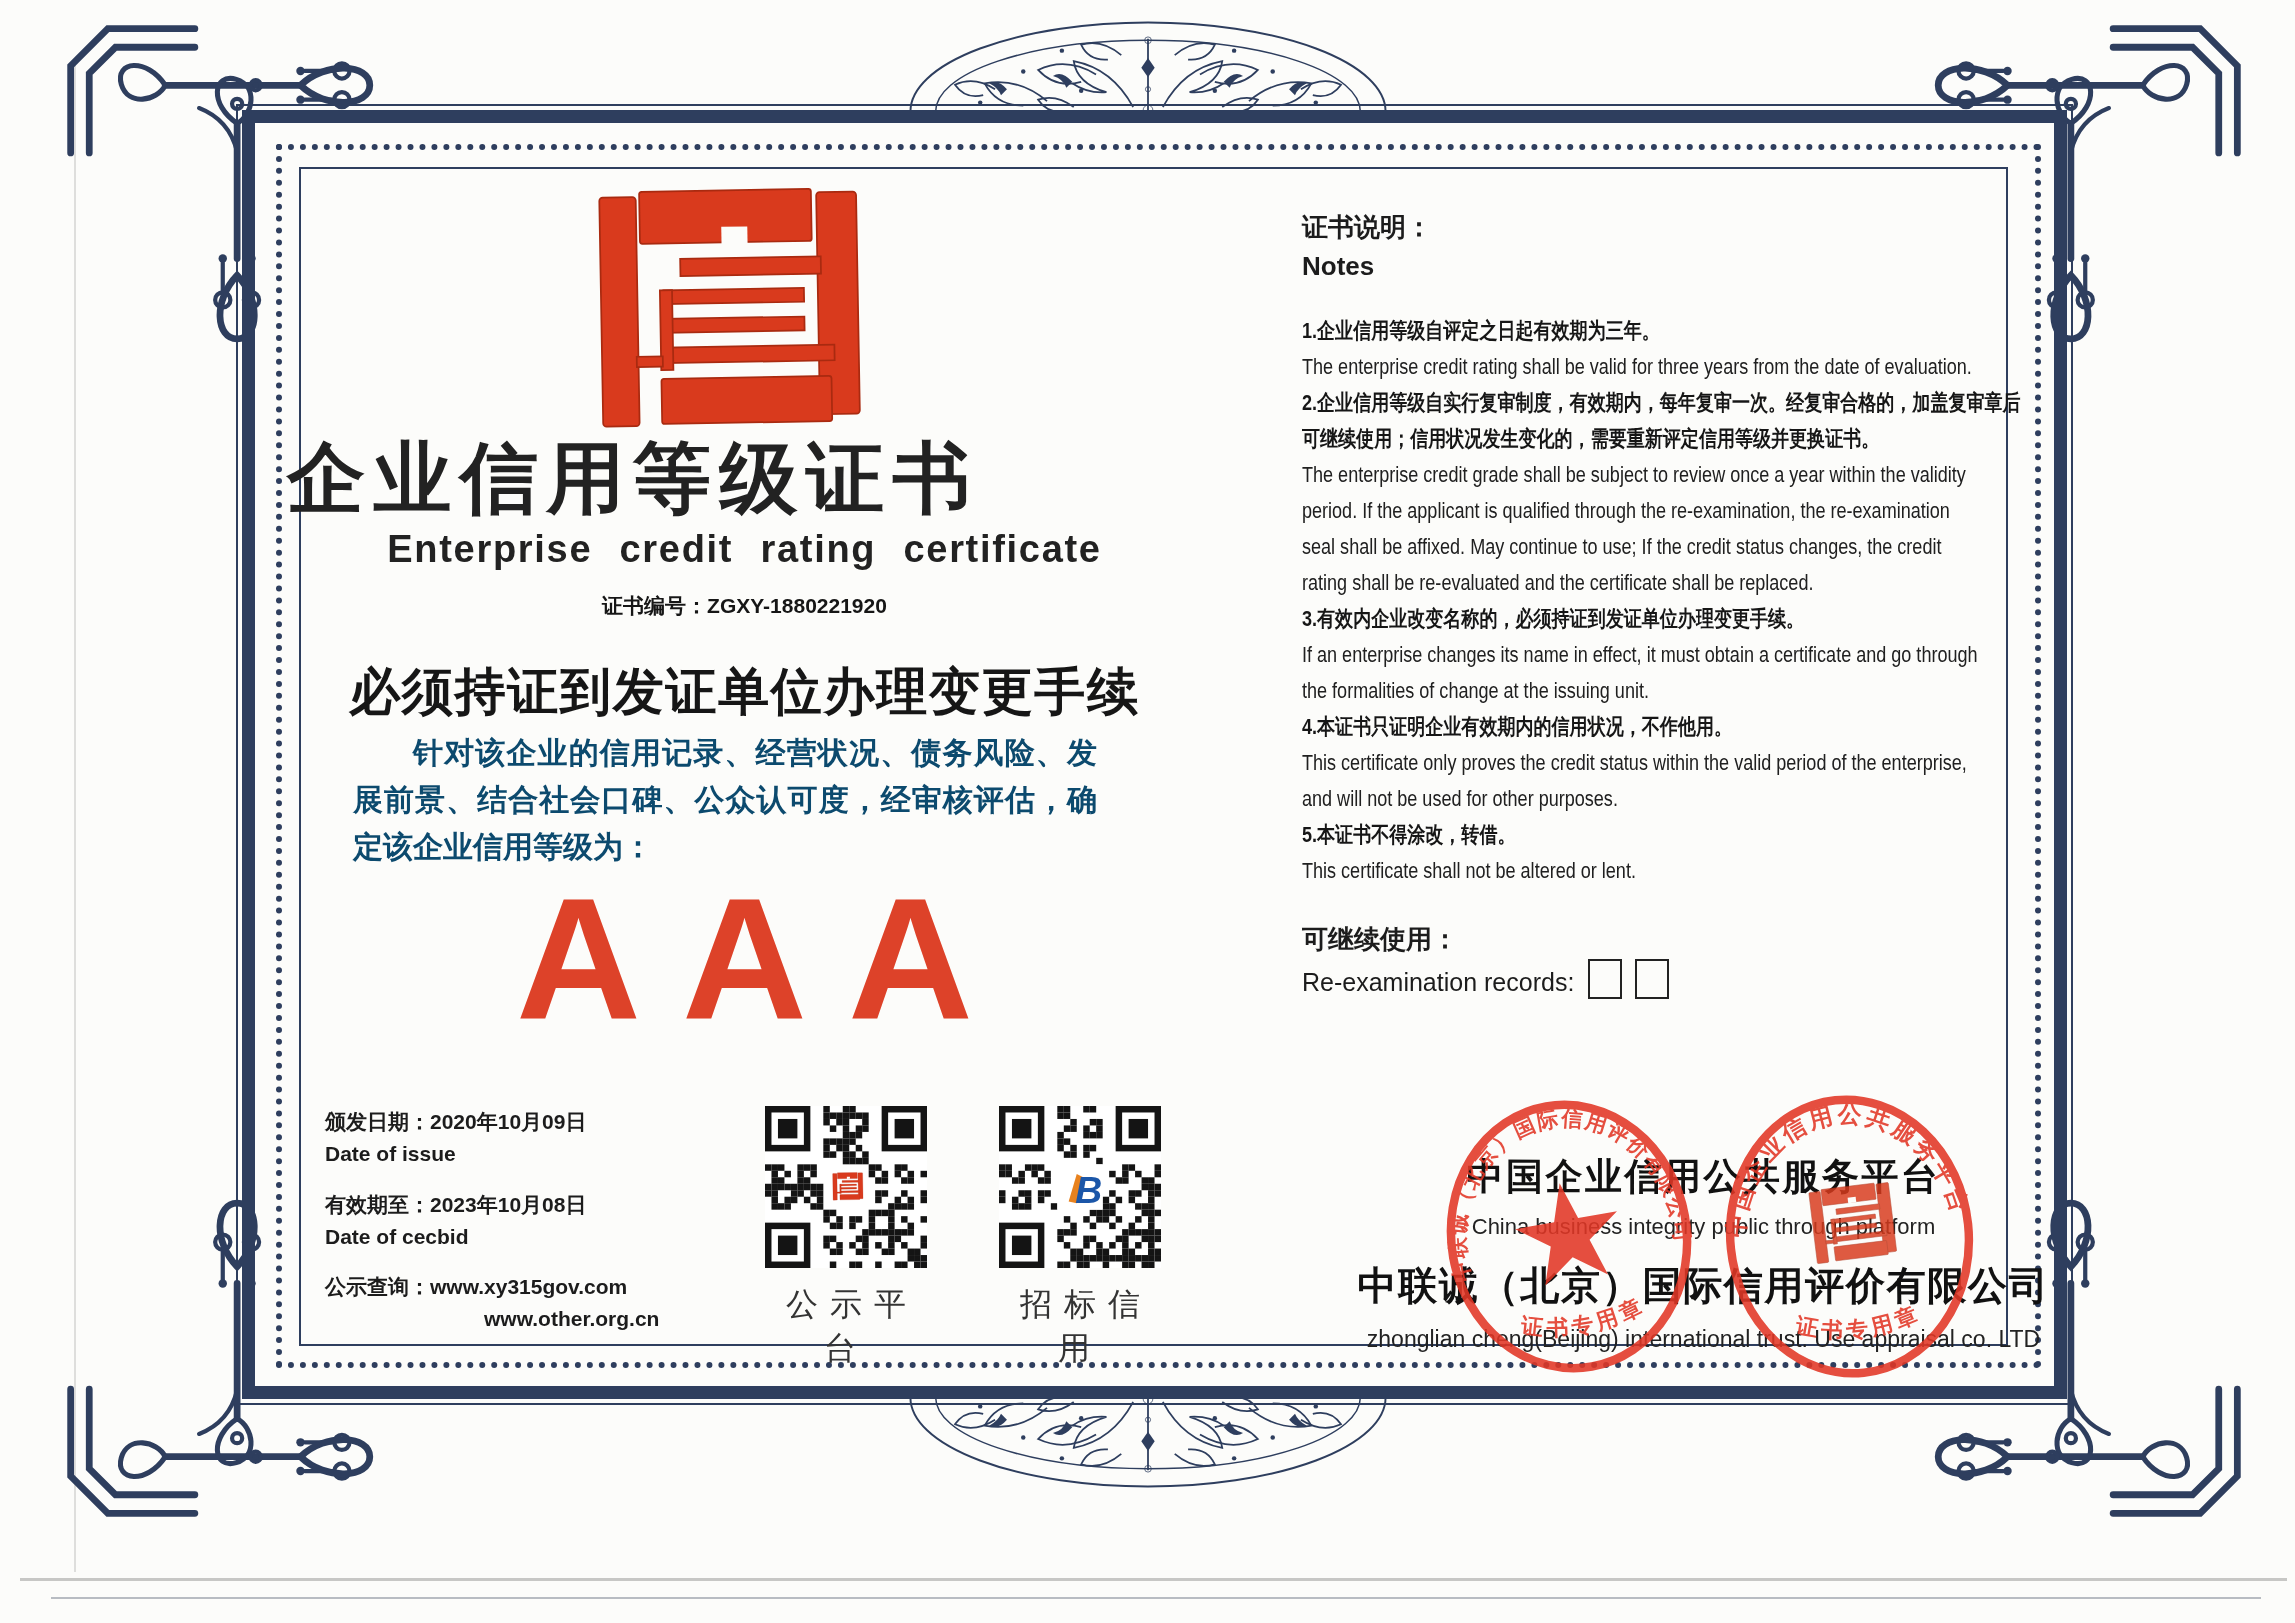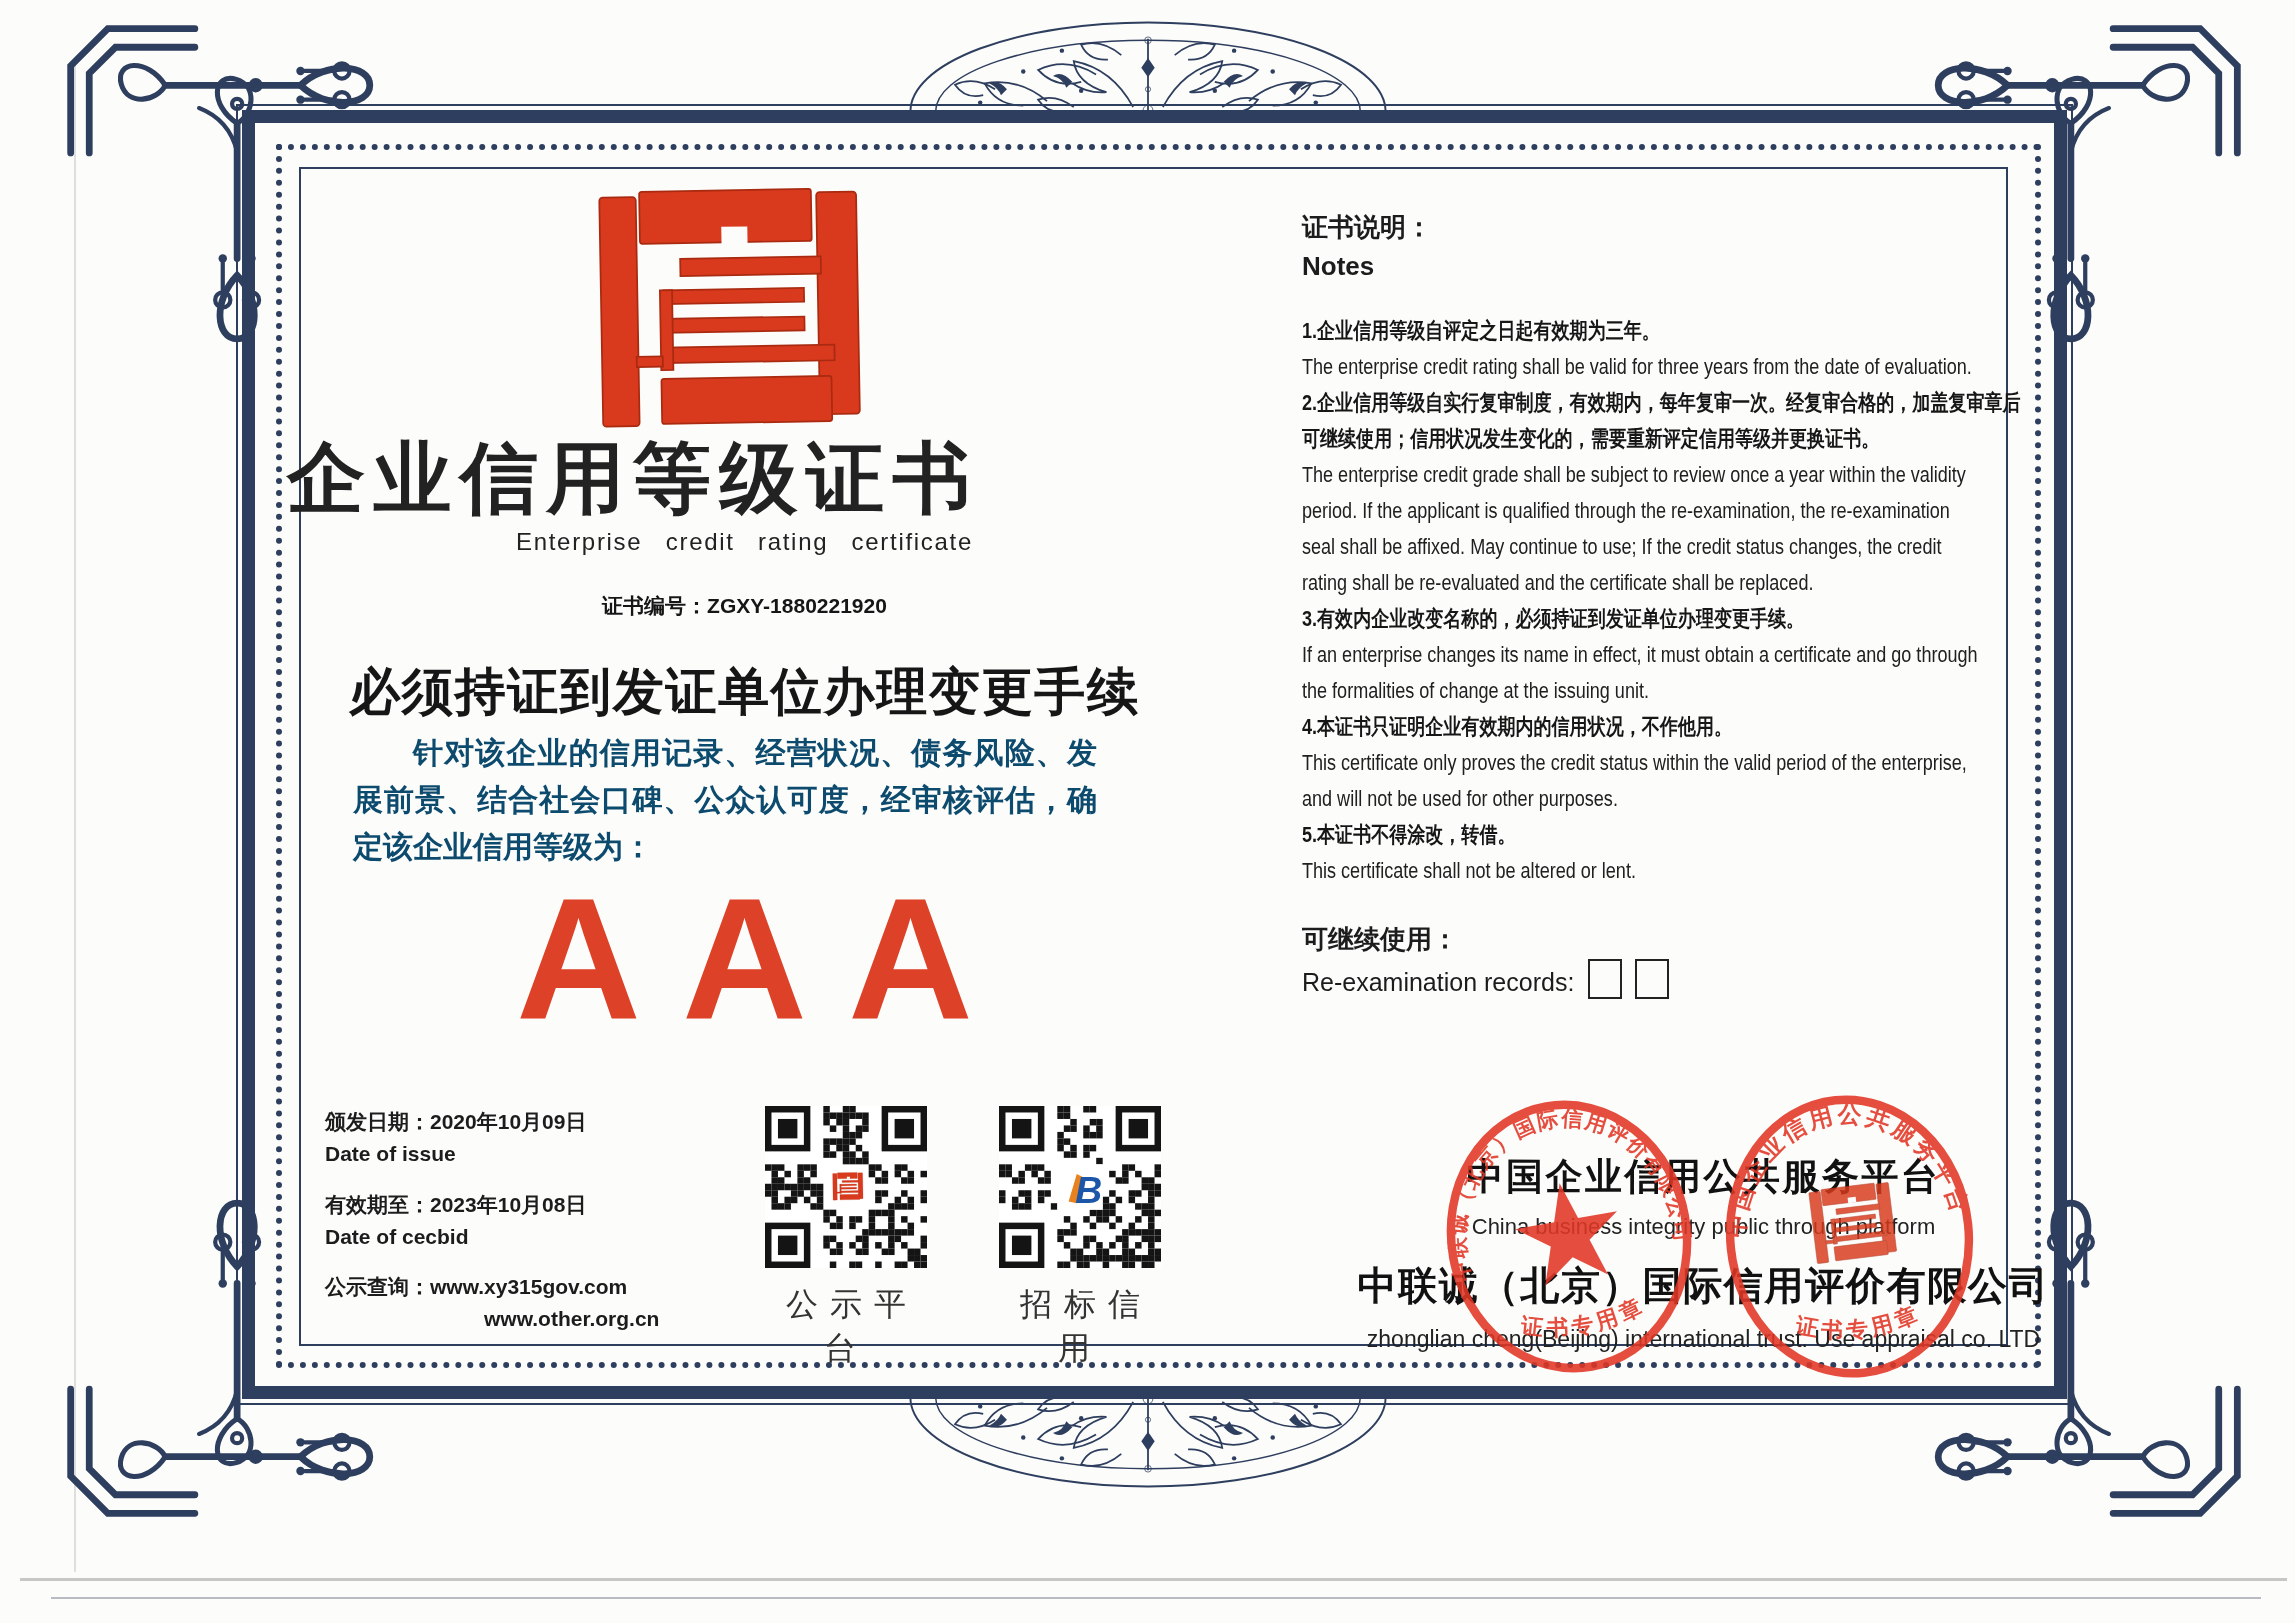--- a/index.html
+++ b/index.html
@@ -13,21 +13,21 @@
   .inner-line{position:absolute;inset:167px 287px 277px 299px;border:2.5px solid #2e3e5e;z-index:2;}
   .ornament{position:absolute;z-index:1;}
   .edge-b1{position:absolute;left:20px;right:8.5px;top:1578px;height:2.5px;background:#c7c7c5;}
   .edge-b2{position:absolute;left:51px;right:34px;top:1597px;height:1.7px;background:#b8bcc2;}
   .edge-l{position:absolute;left:74px;top:59px;height:1513px;width:1.7px;background:#dededc;}
   
   .logo-main{position:absolute;left:558px;top:161px;z-index:3;}
   .title{position:absolute;left:287px;top:427px;width:915px;text-align:left;z-index:3;
          font-size:78px;font-weight:bold;letter-spacing:8.5px;color:#222;}
   .subtitle{position:absolute;left:287px;top:528px;width:915px;text-align:center;z-index:3;
-         font-size:24px;font-weight:normal;word-spacing:15px;letter-spacing:1.7px;color:#222;}
+         font-size:38px;font-weight:bold;word-spacing:15px;letter-spacing:1.7px;color:#222;}
   .certno{position:absolute;left:287px;top:592px;width:915px;text-align:center;z-index:3;
          font-size:21px;font-weight:bold;color:#161616;}
   .company{position:absolute;left:287px;top:658px;width:915px;text-align:center;z-index:3;
          font-size:51px;font-weight:bold;letter-spacing:1.7px;color:#161616;}
   .statement{position:absolute;left:353px;top:729px;width:744px;z-index:3;margin:0;
          font-size:30px;font-weight:bold;line-height:47px;text-align:justify;text-indent:2em;color:#0c4a6e;}
   .rating{position:absolute;left:287px;top:858px;width:915px;text-align:center;z-index:3;
          font-size:173px;font-weight:bold;letter-spacing:41px;color:#dd4229;text-indent:41px;}
   .dates{position:absolute;left:309px;top:1106px;z-index:3;font-size:21px;font-weight:bold;line-height:32px;}
   .dates .grp{margin-bottom:18.6px;margin-left:16px;}

